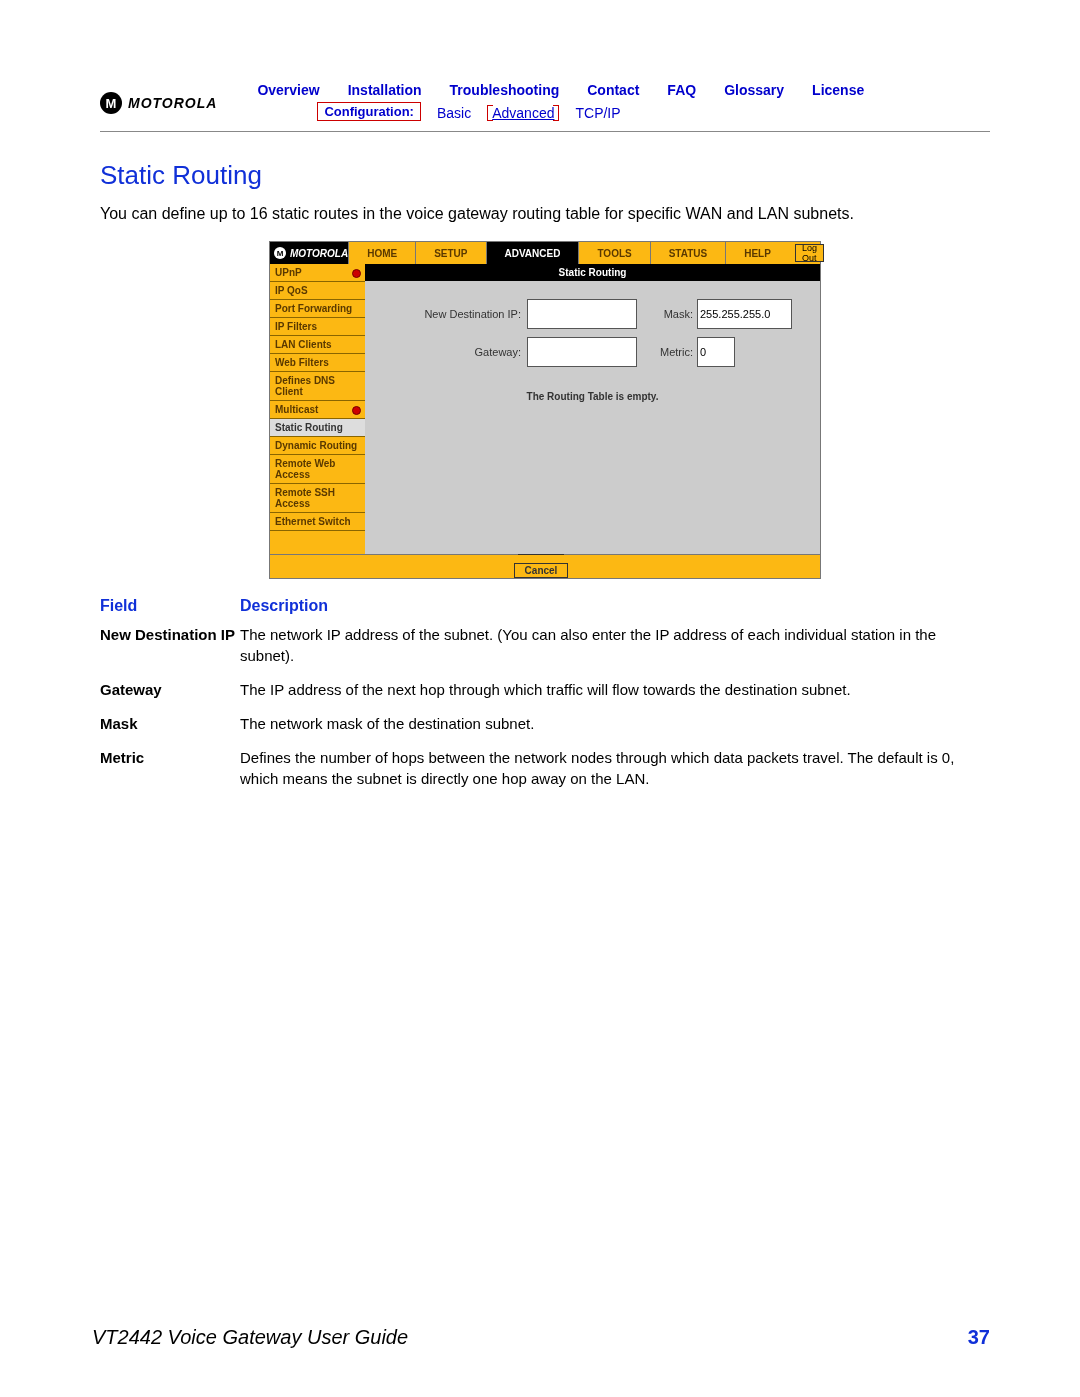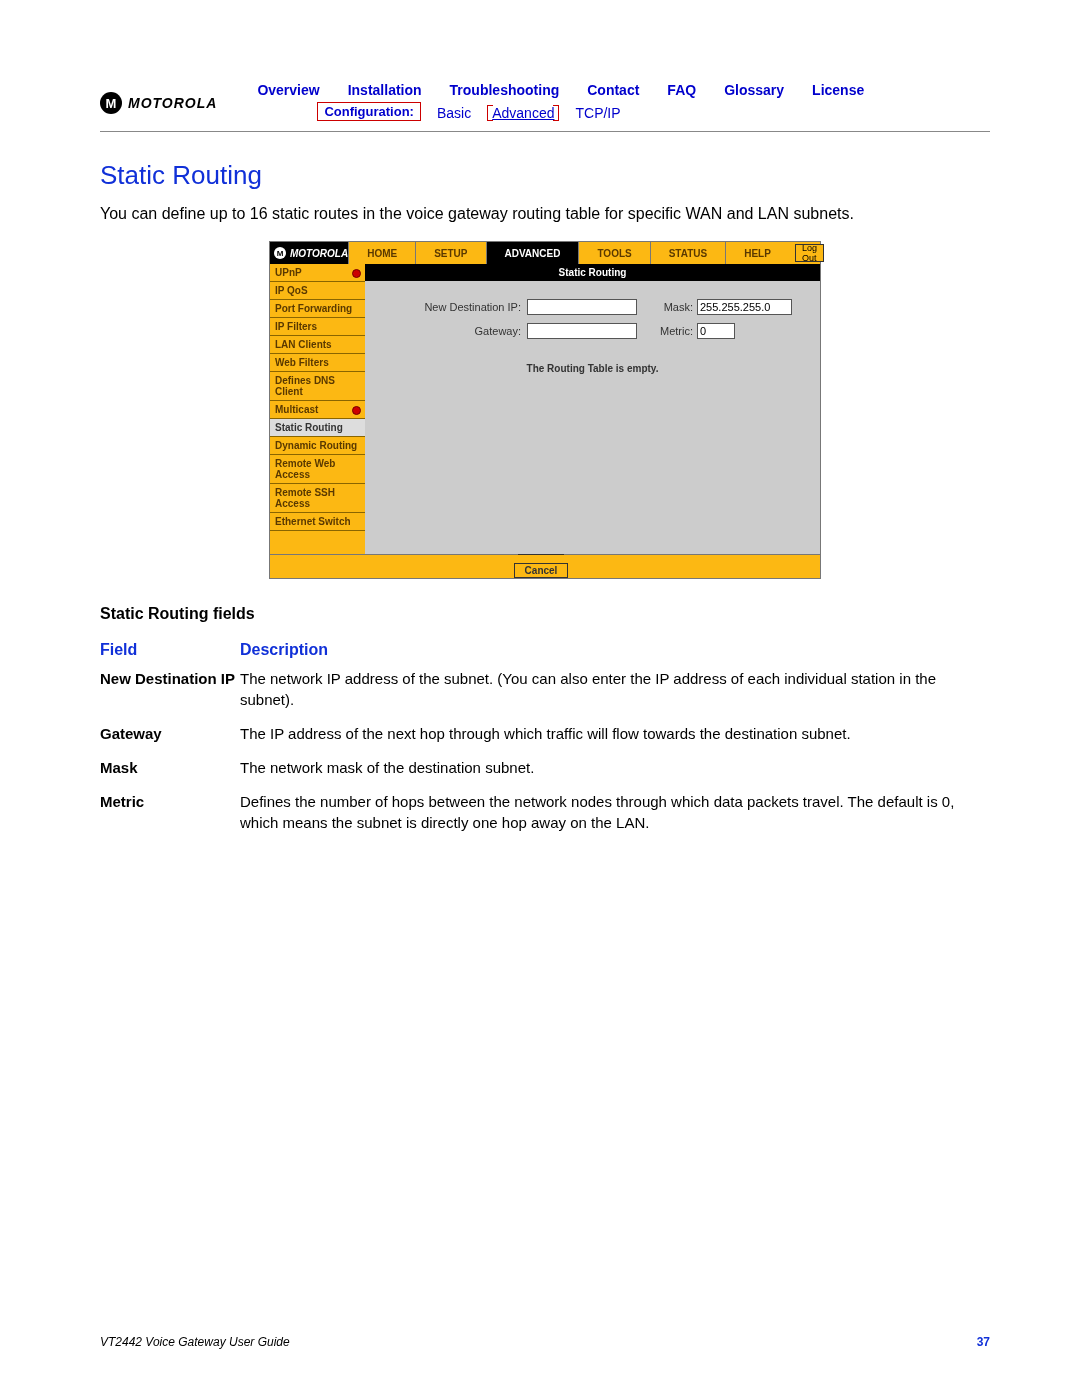--- a/index.html
+++ b/index.html
@@ -54,35 +54,35 @@
   .ui-body { display:flex; }
   .ui-side { width:95px; background:#fcb813; }
   .side-item { border-bottom:1px solid #8a6500; padding:3px 5px; font-size:10px; font-weight:bold; color:#5a3900; cursor:pointer; position:relative; background:#fcb813;}
   .side-item.sel { background:#ddd; color:#333; }
   .red-dot { position:absolute; right:4px; top:5px; width:9px; height:9px; border-radius:50%; background:#c00; border:1px solid #700;}
   .ui-main { flex:1; background:#ccc; min-height:290px; position:relative;}
   .ui-main-head { background:#000; color:#fff; text-align:center; font-size:10px; font-weight:bold; padding:3px 0;}
   .form-area { padding:18px 12px; }
   .frow { display:flex; align-items:center; margin-bottom:8px; font-size:11px; color:#333;}
   .flab { width:150px; text-align:right; padding-right:6px;}
-  .finp { border:1px solid #555; background:#fff; height:16px; font-size:11px; padding:0 2px;}
+  .finp { border:1px solid #555; background:#fff; height:30px; font-size:11px; padding:0 2px;}
   .flab2 { width:44px; text-align:right; padding-right:4px; margin-left:16px;}
   .empty-msg { text-align:center; font-size:10px; font-weight:bold; color:#333; margin-top:24px;}
   .ui-foot { background:#fcb813; height:24px; display:flex; justify-content:flex-end; align-items:center; gap:8px; padding-right:8px; border-top:1px solid #777;flex-direction:column;}
   .ui-btn { background:#fcb813; border:1px solid #333; font-size:10px; font-weight:bold; padding:1px 10px; cursor:pointer; color:#333;}
   
   .fields-head { font-weight:bold; font-size:16px; margin-top:26px;}
   .ftable { margin-top:18px; width:100%; }
   .ftable .hrow { display:flex; color:#1030d8; font-weight:bold; font-size:16px; margin-bottom:10px;}
   .ftable .col1 { width:140px; flex-shrink:0; font-weight:bold; }
   .ftable .drow { display:flex; margin-bottom:14px; font-size:15px; line-height:1.35;}
   
   .doc-footer {
-    position:absolute; bottom:48px; left:100px; right:90px;
-    display:flex; justify-content:space-between; font-style:italic; font-size:12px;
+    position:absolute; bottom:48px; left:92px; right:90px;
+    display:flex; justify-content:space-between; font-style:italic; font-size:20px;
   }
   .page-num { color:#1030d8; font-weight:bold; font-style:normal;}
 </style>
 </head>
 <body>
 
 <div class="page">
 
   <div class="doc-header">
     <div class="logo-row">
@@ -165,21 +165,20 @@
           <div class="empty-msg">The Routing Table is empty.</div>
         </div>
       </div>
     </div>
     <div class="ui-foot">
       <button class="ui-btn">Save</button>
       <button class="ui-btn">Cancel</button>
     </div>
   </div>
 
-  <div class="fields-head">Static Routing fields</div>
   <div class="ftable">
     <div class="hrow">
       <div class="col1">Field</div>
       <div>Description</div>
     </div>
     <div id="frows">
         <div class="drow">
           <div class="col1">New Destination IP</div>
           <div>The network IP address of the subnet. (You can also enter the IP address of each individual station in the subnet).</div>
         </div>

